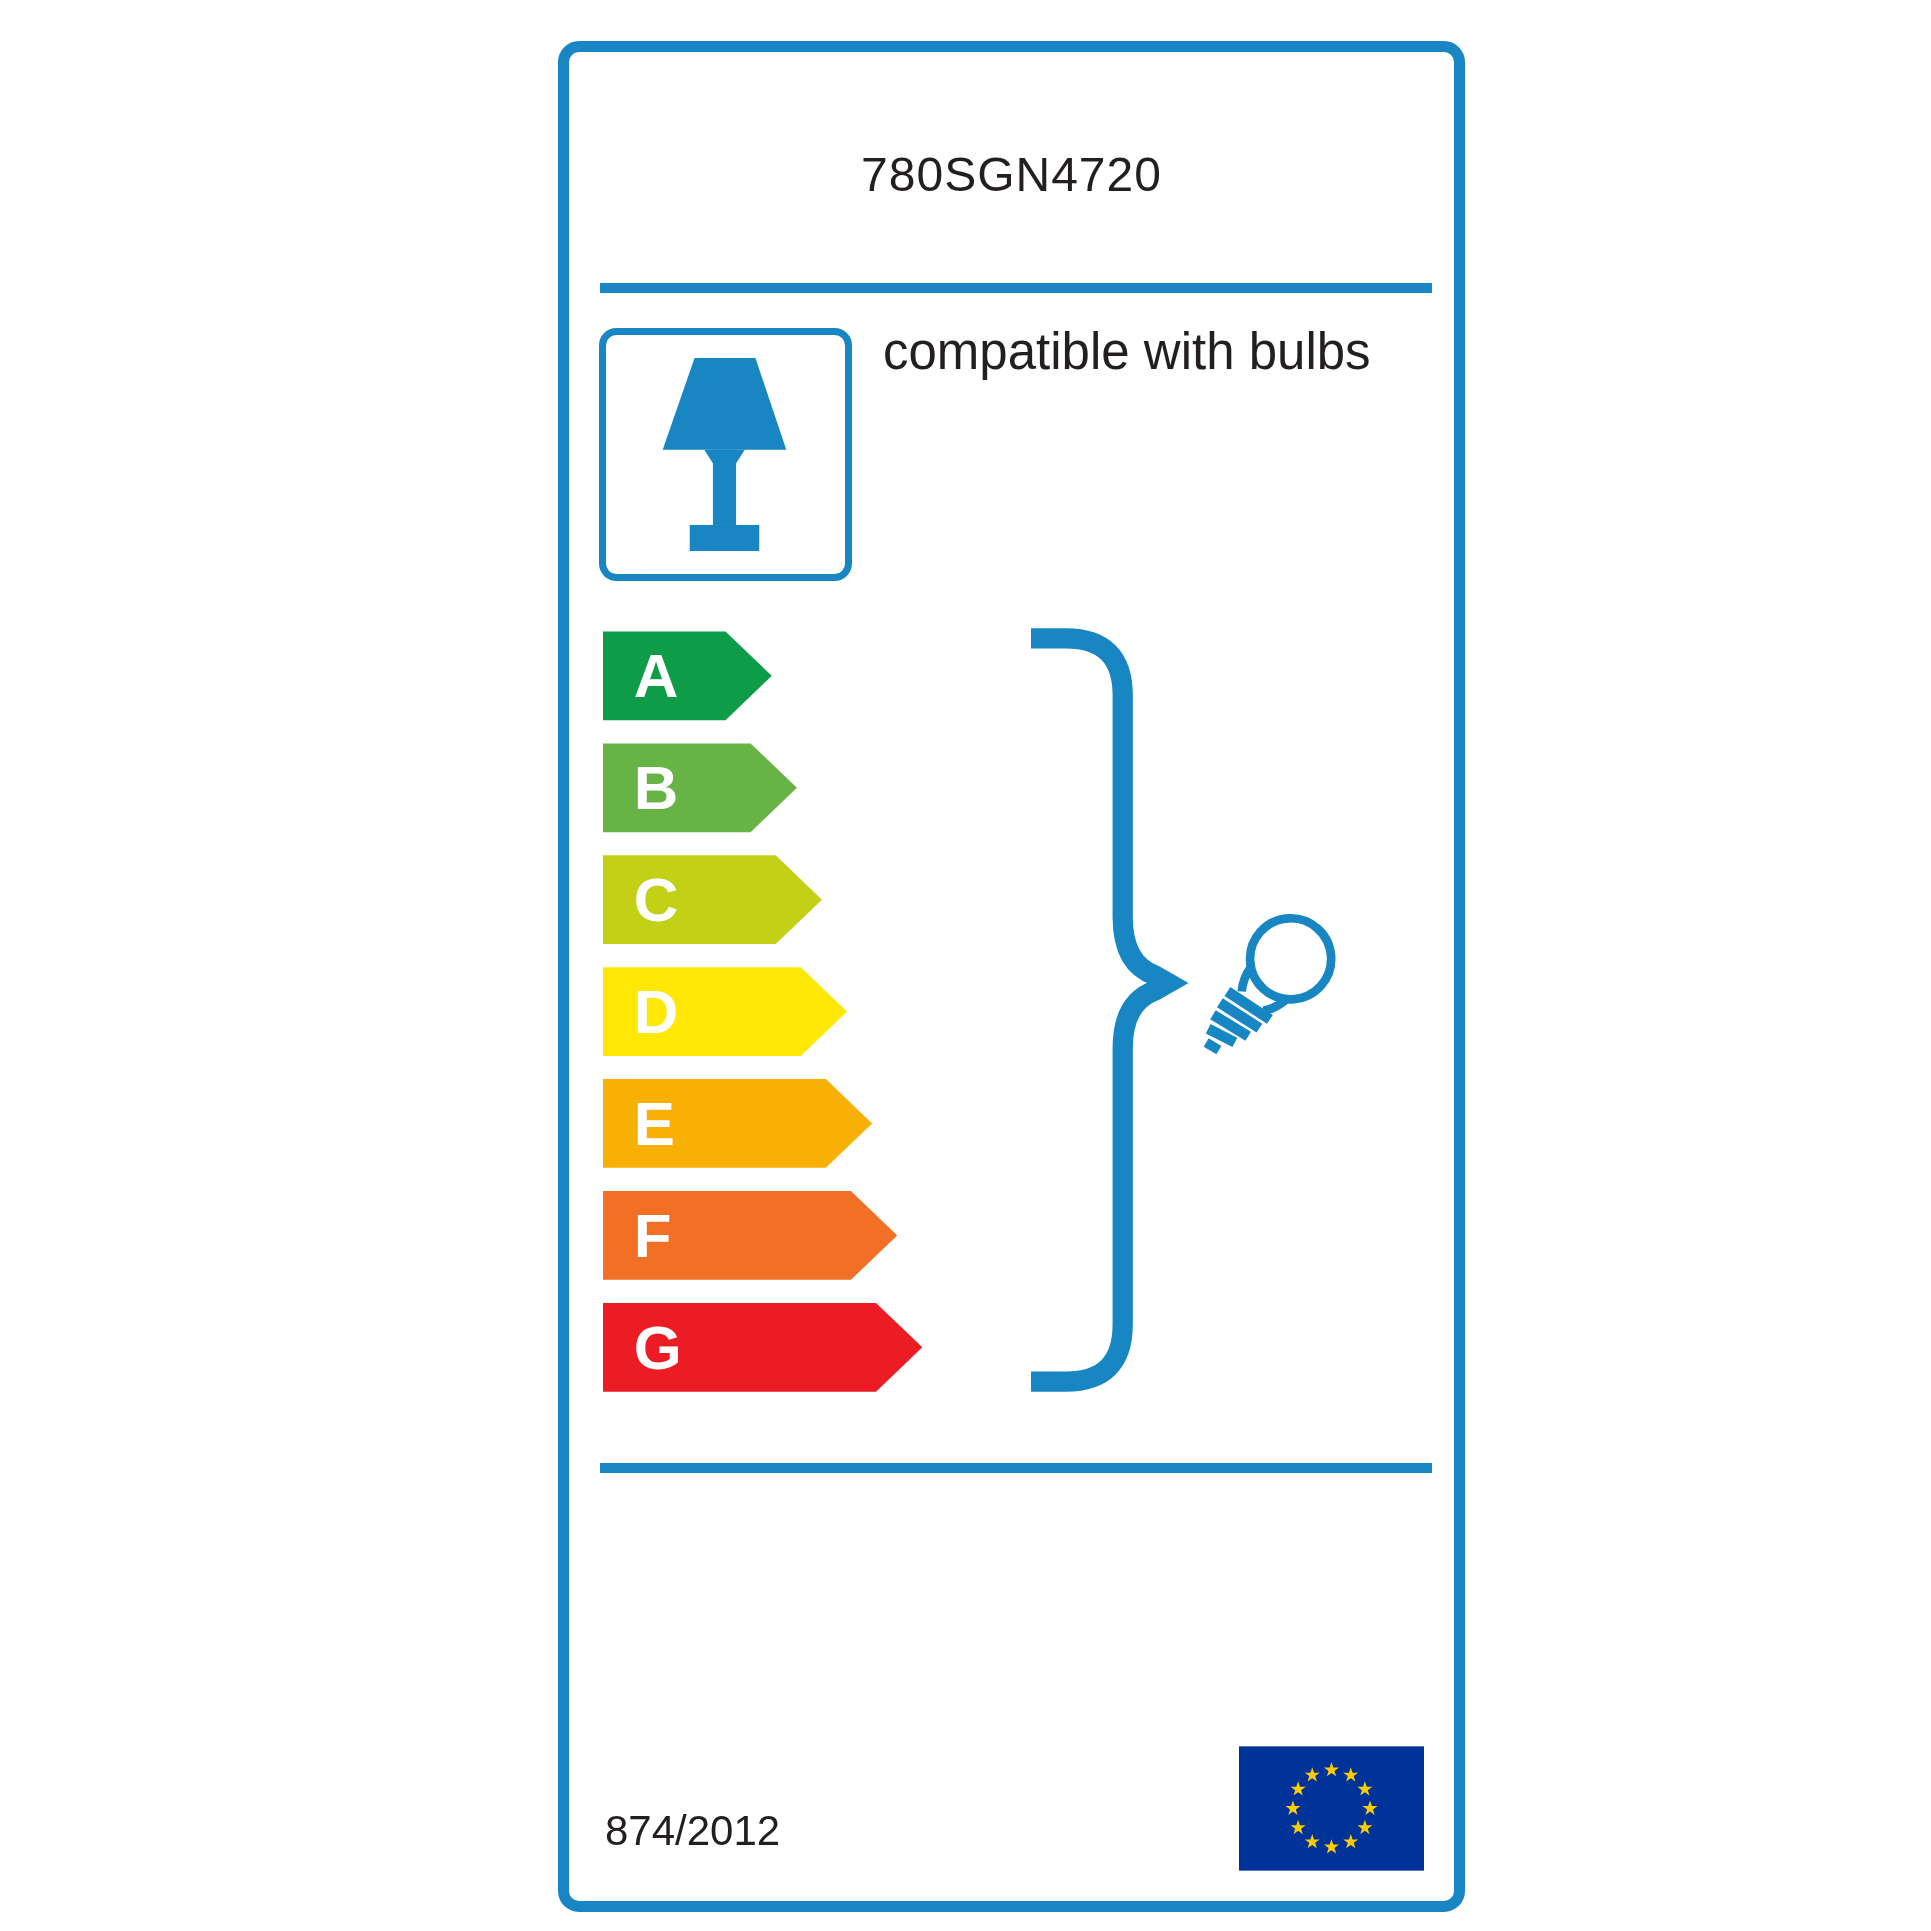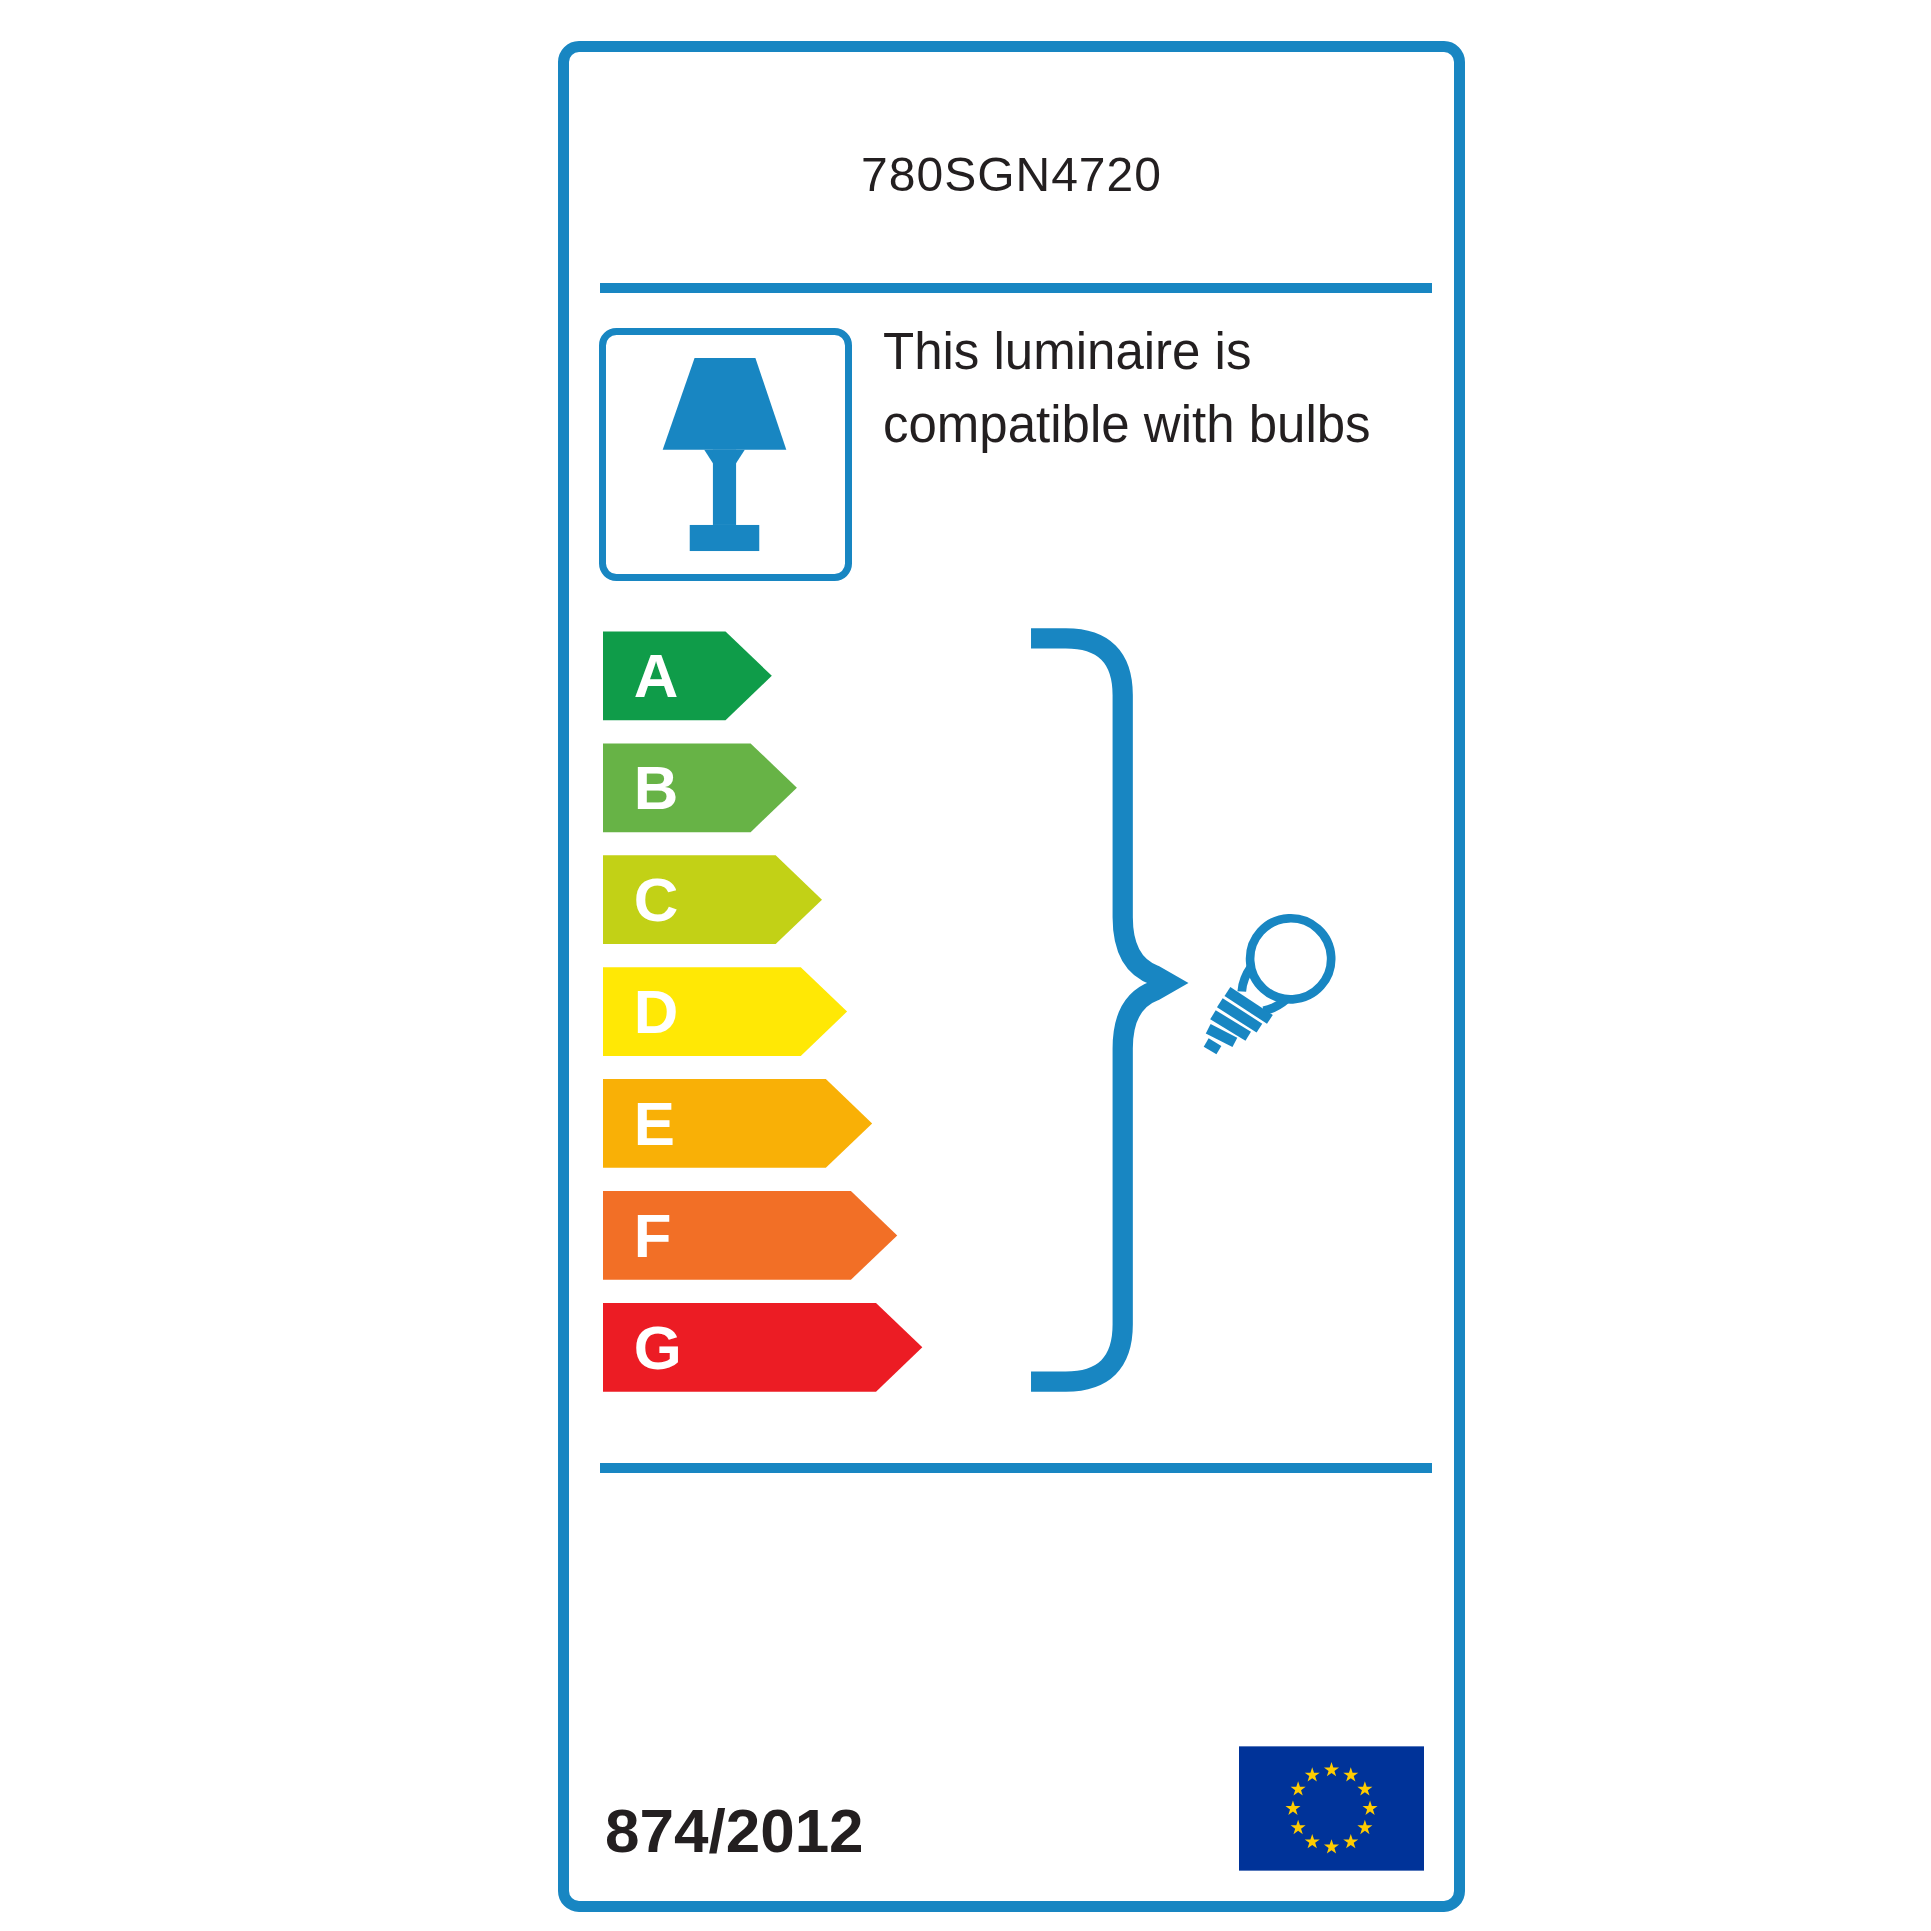--- a/index.html
+++ b/index.html
@@ -31,21 +31,21 @@
     position:absolute; left:883px; top:315px; width:560px;
     font-size:51px; line-height:73px; white-space:nowrap;
   }
   .arrows-wrap { position:absolute; left:603px; top:631px; }
   .arrows-wrap text { font-size:64px; font-weight:bold; }
   .graphics-wrap { position:absolute; left:1004px; top:618px; }
   .accent-stroke { stroke:var(--accent); fill:none; }
   .accent-fill { fill:var(--accent); }
   .regulation {
     position:absolute; left:605px; top:1800px;
-    font-size:62px; font-weight:bold; line-height:62px;
+    font-size:42px; font-weight:normal; line-height:62px;
   }
   .eu-flag { position:absolute; left:1239px; top:1746px; }
 </style>
 </head>
 <body>
 
 <div class="label-border"></div>
 
 <div class="title">780SGN4720</div>
 
@@ -54,21 +54,20 @@
 <div class="lamp-box">
   <svg width="253" height="253" viewBox="0 0 262 262">
     <polygon class="accent-fill" points="100,32 163,32 195,127 67,127"></polygon>
     <polygon class="accent-fill" points="110,127 152,127 143,141 119,141"></polygon>
     <rect class="accent-fill" x="119" y="127" width="24" height="78"></rect>
     <rect class="accent-fill" x="95" y="205" width="72" height="27"></rect>
   </svg>
 </div>
 
 <div class="desc">
-  <div>This luminaire is</div>
   <div>compatible with bulbs</div>
 </div>
 
 <div class="arrows-wrap">
   <svg id="arrows-svg" width="328" height="765" viewBox="0 0 340 792">
       <g>
         <polygon points="0,0 127,0 175,46 127,92 0,92" fill="#0f9c49"></polygon>
         <text x="32" y="68" fill="#ffffff">A</text>
       </g>
       <g>

